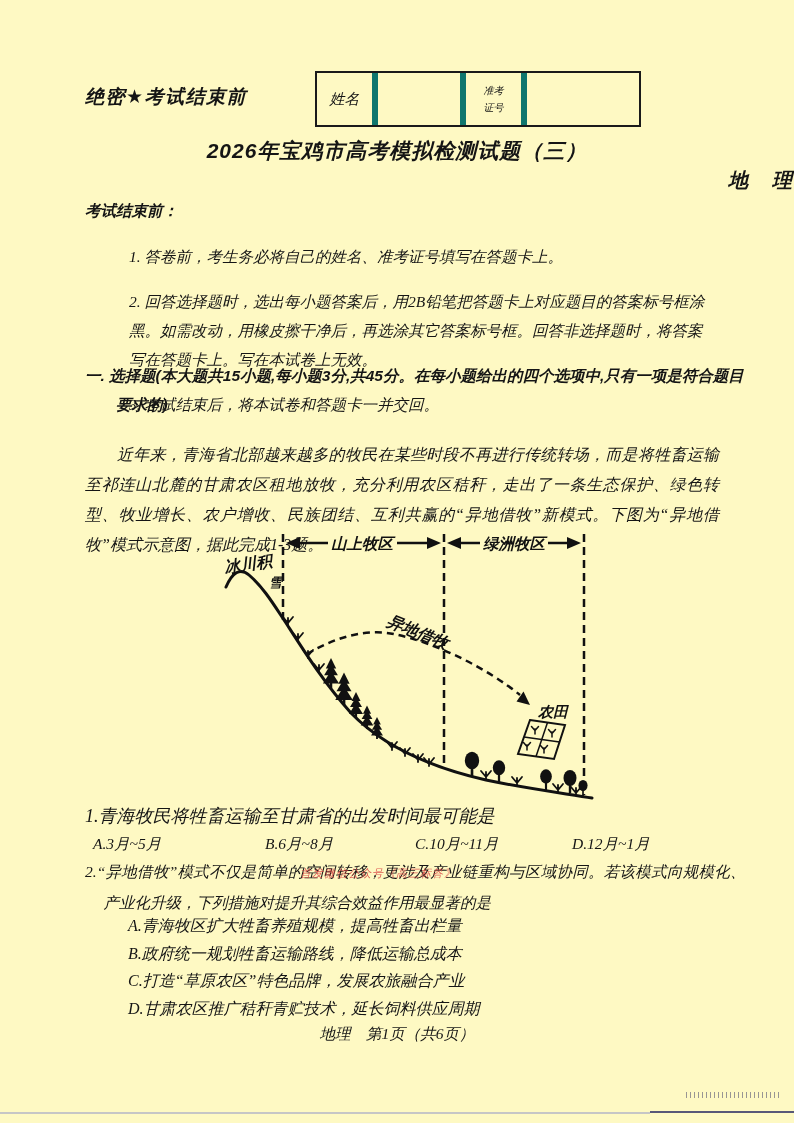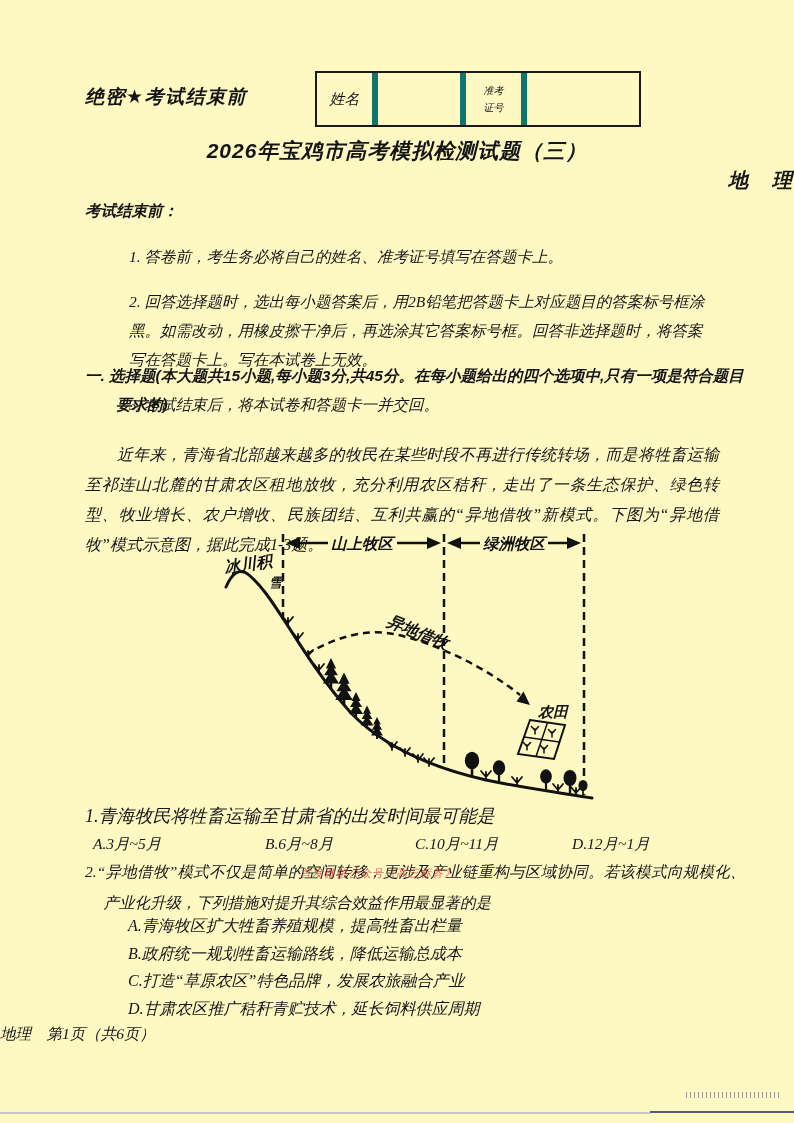--- a/index.html
+++ b/index.html
@@ -43,21 +43,21 @@
   .q1-opt{top:830px;font-size:15.5px;line-height:28px;}
   #q1-opt-a{left:93px;} #q1-opt-b{left:265px;} #q1-opt-c{left:415px;} #q1-opt-d{left:572px;}
 
   #q2-stem{left:85px;top:856px;width:642px;font-size:15.5px;line-height:31px;
     padding-left:1.2em;text-indent:-1.2em;text-align:justify;}
   #q2-options{left:104px;top:912px;width:620px;font-size:16px;line-height:27.5px;margin-left:24px;}
 
   #red-watermark{left:300px;top:866px;font-size:11px;color:rgba(215,62,62,0.85);
     letter-spacing:1px;white-space:nowrap;font-family:"Liberation Serif",serif;}
 
-  #page-footer{left:0;top:1024px;width:100%;font-size:15.5px;}
+  #page-footer{left:0;top:1024px;width:100%;text-align:center;font-size:15.5px;}
 
   #corner-watermark{left:686px;top:1092px;width:96px;height:6px;
     background:repeating-linear-gradient(90deg,rgba(68,68,108,0.55) 0 1.5px,rgba(0,0,0,0) 1.5px 4px);
     filter:blur(0.4px);}
   #bottom-rule-left{left:0;top:1112px;width:650px;height:2px;background:#c6c6c6;}
   #bottom-rule-right{left:650px;top:1111px;width:144px;height:2px;background:#585878;}
 </style>
 </head>
 <body>
 

